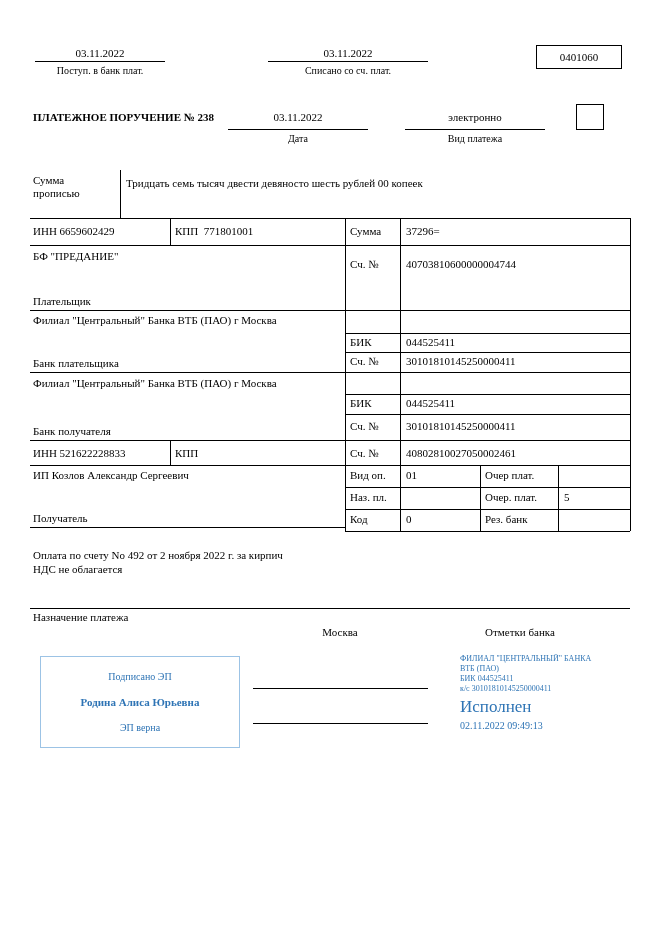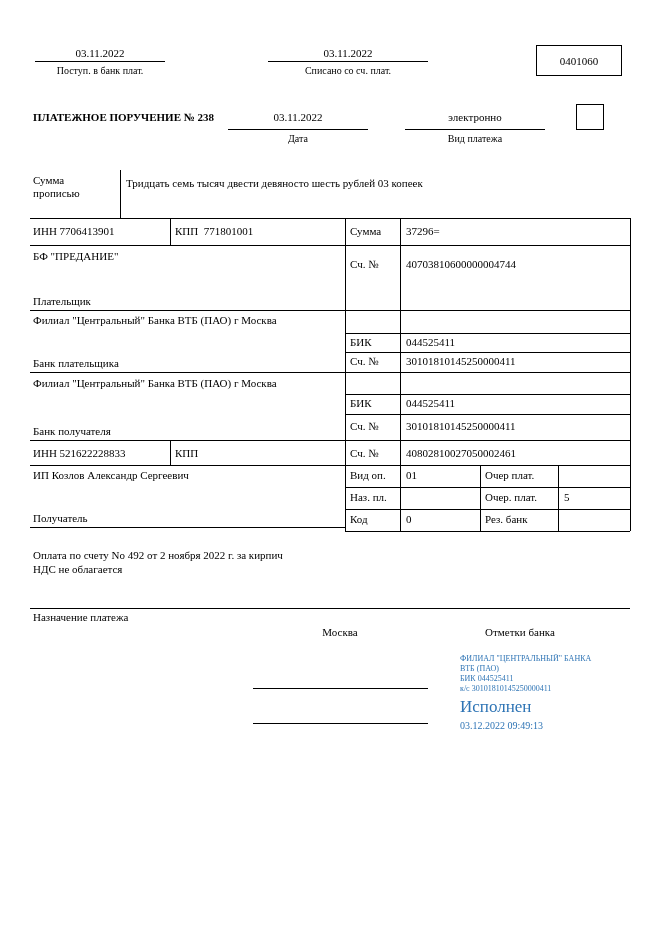--- a/index.html
+++ b/index.html
@@ -26,37 +26,37 @@
 <div class="page">
 
   <div class="t c" style="left:35px;top:47px;width:130px">03.11.2022</div>
   <div class="hl" style="left:35px;top:61px;width:130px"></div>
   <div class="t c sm" style="left:35px;top:64px;width:130px">Поступ. в банк плат.</div>
 
   <div class="t c" style="left:268px;top:47px;width:160px">03.11.2022</div>
   <div class="hl" style="left:268px;top:61px;width:160px"></div>
   <div class="t c sm" style="left:268px;top:64px;width:160px">Списано со сч. плат.</div>
 
-  <div class="box" style="left:536px;top:45px;width:86px;height:31px">
+  <div class="box" style="left:536px;top:45px;width:86px;height:24px">
     <span>0401060</span>
   </div>
 
   <div class="t b" style="left:33px;top:111px">ПЛАТЕЖНОЕ ПОРУЧЕНИЕ № 238</div>
   <div class="t c" style="left:228px;top:111px;width:140px">03.11.2022</div>
   <div class="hl" style="left:228px;top:129px;width:140px"></div>
   <div class="t c sm" style="left:228px;top:132px;width:140px">Дата</div>
   <div class="t c" style="left:405px;top:111px;width:140px">электронно</div>
   <div class="hl" style="left:405px;top:129px;width:140px"></div>
   <div class="t c sm" style="left:405px;top:132px;width:140px">Вид платежа</div>
   <div class="box" style="left:576px;top:104px;width:28px;height:26px"></div>
 
   <div class="t pre" style="left:33px;top:174px;white-space:pre-line">Сумма
 прописью</div>
   <div class="vl" style="left:120px;top:170px;height:48px"></div>
-  <div class="t" style="left:126px;top:177px;width:500px">Тридцать семь тысяч двести девяносто шесть рублей 03 копеек</div>
+  <div class="t" style="left:126px;top:177px;width:500px">Тридцать семь тысяч двести девяносто шесть рублей 00 копеек</div>
 
   <div class="hl" style="left:30px;top:218px;width:600px"></div>
   <div class="hl" style="left:30px;top:245px;width:600px"></div>
   <div class="hl" style="left:30px;top:310px;width:600px"></div>
   <div class="hl" style="left:345px;top:333px;width:285px"></div>
   <div class="hl" style="left:345px;top:352px;width:285px"></div>
   <div class="hl" style="left:30px;top:372px;width:600px"></div>
   <div class="hl" style="left:345px;top:394px;width:285px"></div>
   <div class="hl" style="left:345px;top:414px;width:285px"></div>
   <div class="hl" style="left:30px;top:440px;width:600px"></div>
@@ -67,21 +67,21 @@
   <div class="hl" style="left:30px;top:527px;width:315px"></div>
 
   <div class="vl" style="left:170px;top:218px;height:27px"></div>
   <div class="vl" style="left:170px;top:440px;height:25px"></div>
   <div class="vl" style="left:345px;top:218px;height:313px"></div>
   <div class="vl" style="left:400px;top:218px;height:313px"></div>
   <div class="vl" style="left:480px;top:465px;height:66px"></div>
   <div class="vl" style="left:558px;top:465px;height:66px"></div>
   <div class="vl" style="left:630px;top:218px;height:313px"></div>
 
-  <div class="t" style="left:33px;top:225px">ИНН 7706413901</div>
+  <div class="t" style="left:33px;top:225px">ИНН 6659602429</div>
   <div class="t" style="left:175px;top:225px">КПП  771801001</div>
   <div class="t" style="left:350px;top:225px">Сумма</div>
   <div class="t" style="left:406px;top:225px">37296=</div>
   <div class="t" style="left:33px;top:250px">БФ "ПРЕДАНИЕ"</div>
   <div class="t" style="left:350px;top:258px">Сч. №</div>
   <div class="t" style="left:406px;top:258px">40703810600000004744</div>
   <div class="t" style="left:33px;top:295px">Плательщик</div>
 
   <div class="t" style="left:33px;top:314px">Филиал "Центральный" Банка ВТБ (ПАО) г Москва</div>
   <div class="t" style="left:350px;top:336px">БИК</div>
@@ -114,26 +114,31 @@
   <div class="t" style="left:33px;top:512px">Получатель</div>
 
   <div class="t" style="left:33px;top:549px">Оплата по счету No 492 от 2 ноября 2022 г. за кирпич</div>
   <div class="t" style="left:33px;top:563px">НДС не облагается</div>
   <div class="hl" style="left:30px;top:608px;width:600px"></div>
   <div class="t" style="left:33px;top:611px">Назначение платежа</div>
 
   <div class="t c" style="left:275px;top:626px;width:130px">Москва</div>
   <div class="t c" style="left:455px;top:626px;width:130px">Отметки банка</div>
 
+  <div class="ep">
+    <div class="sm">Подписано ЭП</div>
+    <div class="b">Родина Алиса Юрьевна</div>
+    <div class="sm">ЭП верна</div>
+  </div>
 
   <div class="hl" style="left:253px;top:688px;width:175px"></div>
   <div class="hl" style="left:253px;top:723px;width:175px"></div>
 
   <div class="bs">
     <div>ФИЛИАЛ "ЦЕНТРАЛЬНЫЙ" БАНКА</div>
     <div>ВТБ (ПАО)</div>
     <div>БИК 044525411</div>
     <div>к/с 30101810145250000411</div>
   </div>
   <div class="t blue" style="left:460px;top:700px;font-size:17px">Исполнен</div>
-  <div class="t blue sm" style="left:460px;top:719px">03.12.2022 09:49:13</div>
+  <div class="t blue sm" style="left:460px;top:719px">02.11.2022 09:49:13</div>
 
 </div>
 
 </body></html>

